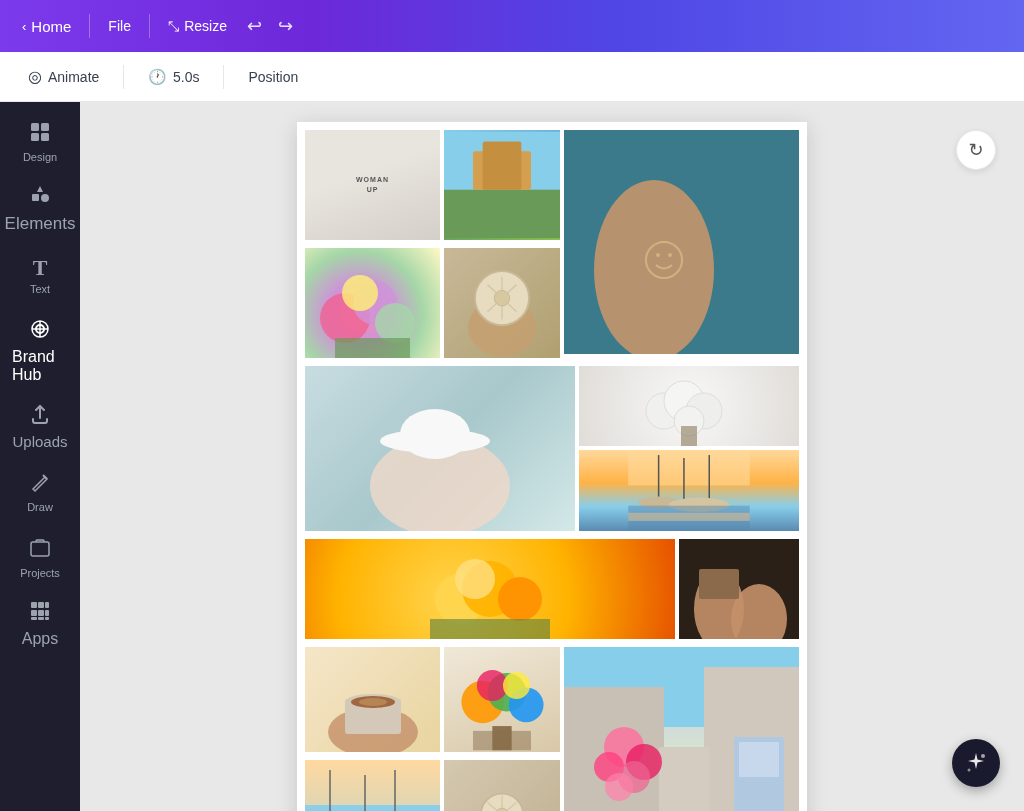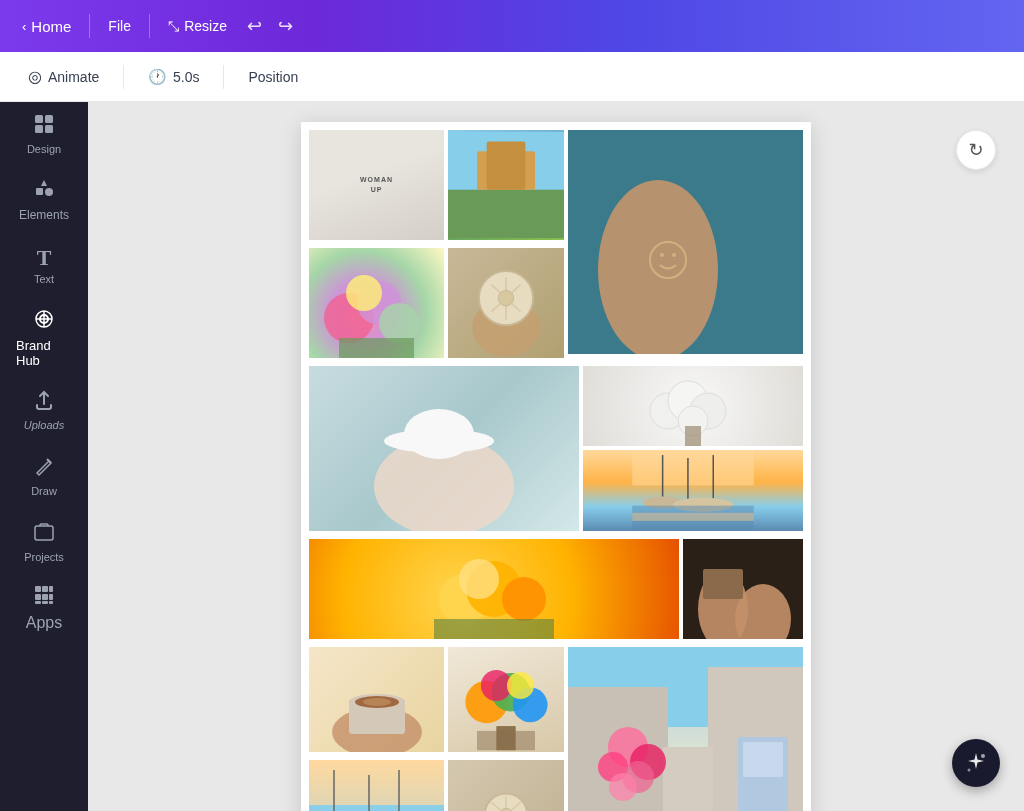--- a/index.html
+++ b/index.html
@@ -81,26 +81,26 @@
 
     
     .main-area {
       display: flex;
       flex: 1;
       overflow: hidden;
     }
 
     
     .sidebar {
-      width: 88px;
+      width: 80px;
       background: #1e1e2e;
       display: flex;
       flex-direction: column;
       align-items: center;
-      padding: 0 0;
+      padding: 8px 0;
       gap: 2px;
       flex-shrink: 0;
     }
     .sidebar-item {
       display: flex; flex-direction: column;
       align-items: center; justify-content: center;
       gap: 4px;
       width: 64px; min-height: 64px;
       border-radius: 8px;
       cursor: pointer;
@@ -261,45 +261,45 @@
       <span style="font-size:11px;color:#9ca3af;">Design</span>
     </div>
     <div class="sidebar-item">
       <span class="sidebar-icon">
         <svg width="22" height="22" viewBox="0 0 22 22" fill="none">
           <path d="M11 2L14 8H8L11 2Z" fill="#9ca3af"></path>
           <rect x="3" y="10" width="7" height="7" rx="1" fill="#9ca3af"></rect>
           <circle cx="16" cy="14" r="4" fill="#9ca3af"></circle>
         </svg>
       </span>
-      <span style="font-size:12px;color:#9ca3af;">Elements</span>
+      <span style="font-size:17px;color:#9ca3af;">Elements</span>
     </div>
     <div class="sidebar-item">
       <span class="sidebar-icon" style="font-size:22px;font-weight:700;color:#9ca3af;font-family:serif;">T</span>
       <span style="font-size:11px;color:#9ca3af;">Text</span>
     </div>
     <div class="sidebar-item active">
       <span class="sidebar-icon">
         <svg width="22" height="22" viewBox="0 0 22 22" fill="none">
           <circle cx="11" cy="11" r="4" stroke="white" stroke-width="2" fill="none"></circle>
           <circle cx="11" cy="11" r="8" stroke="white" stroke-width="1.5" fill="none"></circle>
           <line x1="11" y1="3" x2="11" y2="19" stroke="white" stroke-width="1.5"></line>
           <line x1="3" y1="11" x2="19" y2="11" stroke="white" stroke-width="1.5"></line>
         </svg>
       </span>
-      <span style="font-size:13px;color:white;">Brand Hub</span>
+      <span style="font-size:16px;color:white;">Brand Hub</span>
     </div>
     <div class="sidebar-item">
       <span class="sidebar-icon">
         <svg width="22" height="22" viewBox="0 0 22 22" fill="none">
           <path d="M11 3V15M7 7L11 3L15 7" stroke="#9ca3af" stroke-width="2" stroke-linecap="round"></path>
           <path d="M4 16V18C4 19.1 4.9 20 6 20H16C17.1 20 18 19.1 18 18V16" stroke="#9ca3af" stroke-width="2" stroke-linecap="round"></path>
         </svg>
       </span>
-      <span style="font-size:11px;color:#9ca3af;font-style:italic;">Uploads</span>
+      <span style="font-size:15px;color:#9ca3af;">Uploads</span>
     </div>
     <div class="sidebar-item">
       <span class="sidebar-icon">
         <svg width="22" height="22" viewBox="0 0 22 22" fill="none">
           <path d="M4 18L8 14L16 6L18 8L10 16L6 20L4 18Z" stroke="#9ca3af" stroke-width="1.5" fill="none"></path>
           <path d="M14 4L18 8" stroke="#9ca3af" stroke-width="2"></path>
         </svg>
       </span>
       <span style="font-size:11px;color:#9ca3af;">Draw</span>
     </div>

